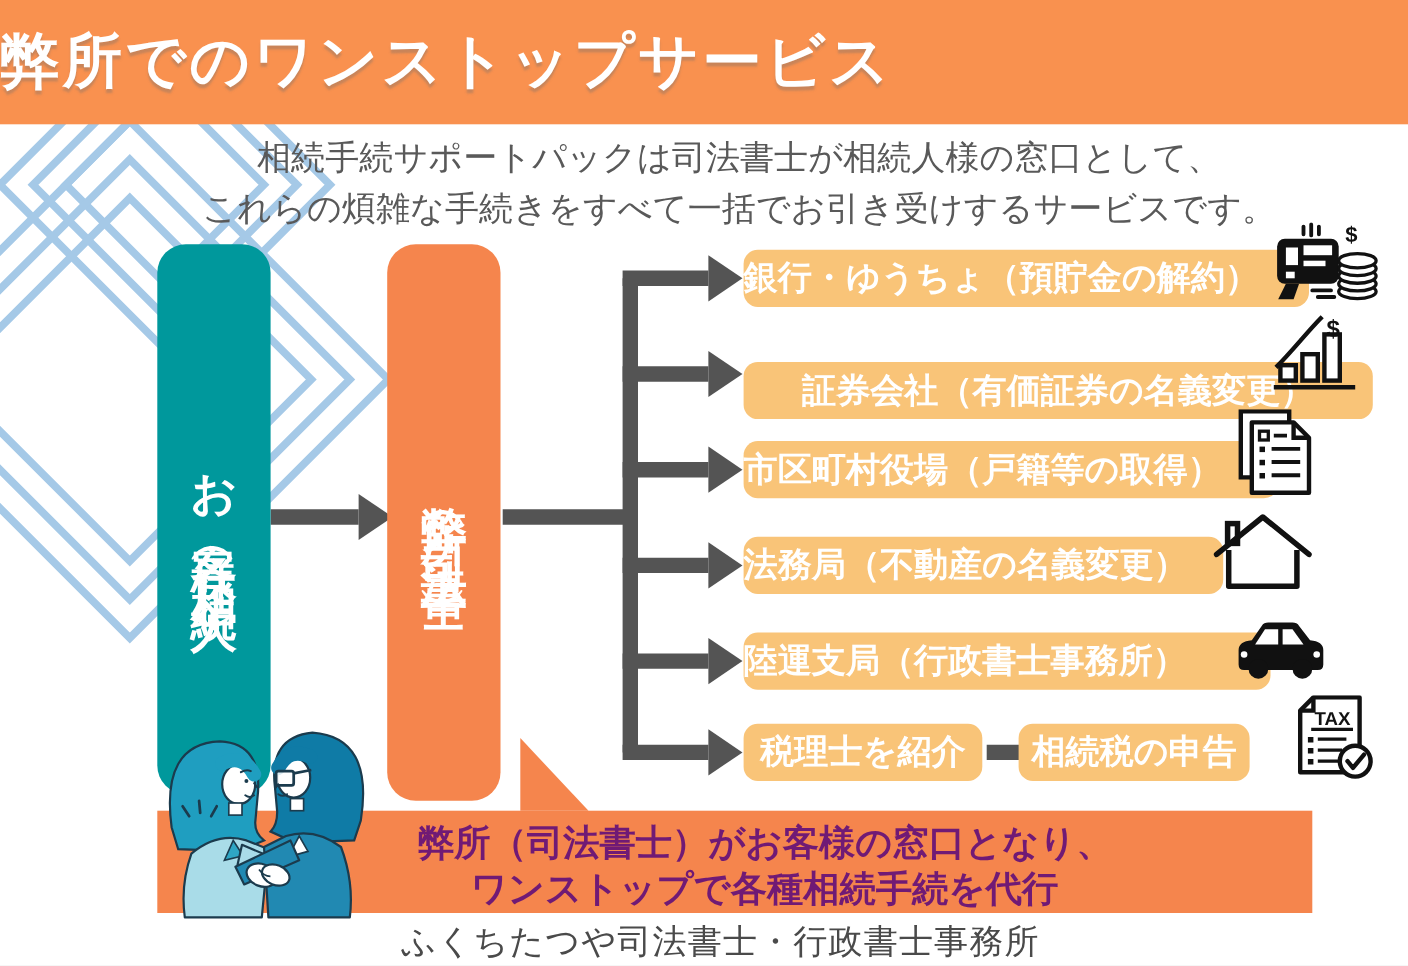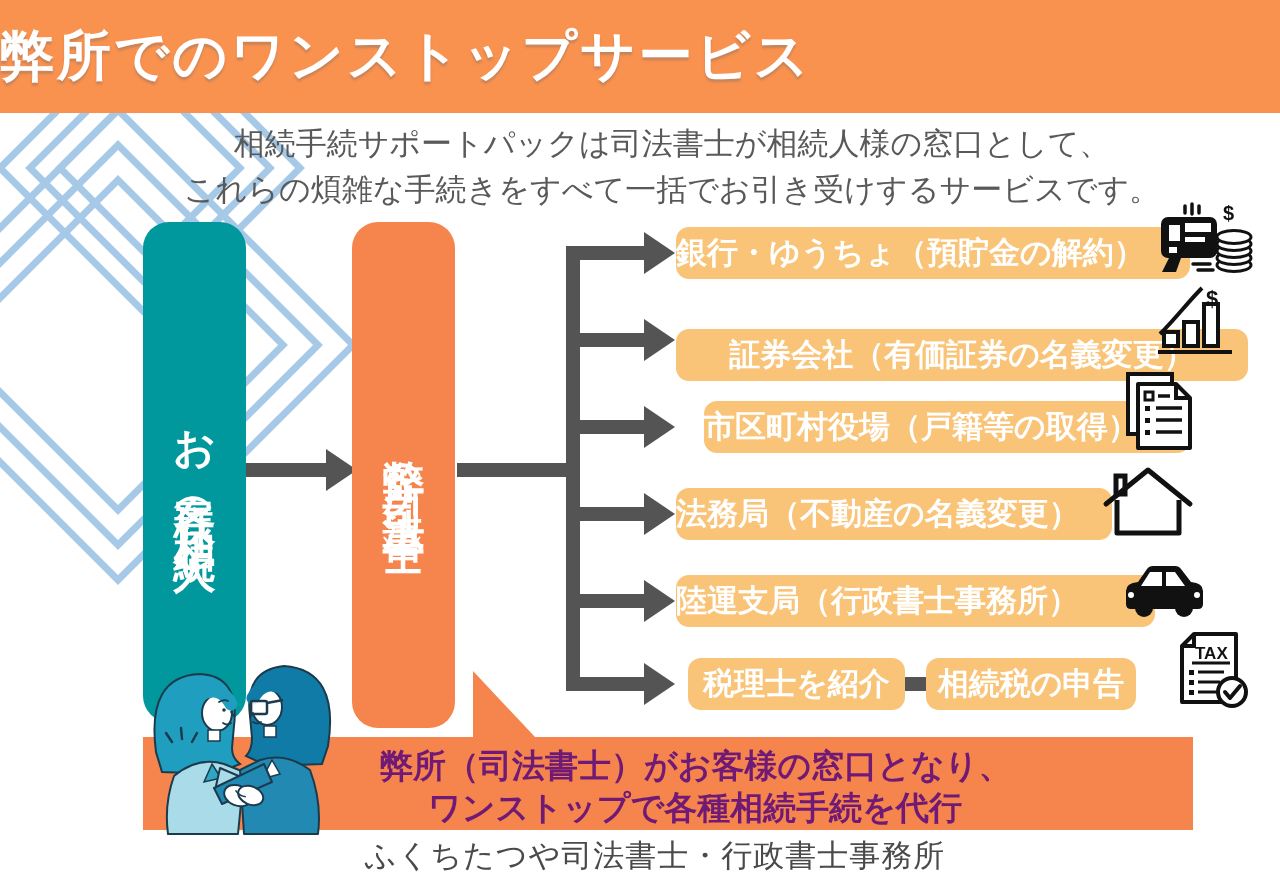--- a/index.html
+++ b/index.html
@@ -46,24 +46,24 @@
     background:var(--item-box,#F9C478); z-index:2;
     display:flex; align-items:center;
   }
   .dest span {
     color:#fff; font-size:31px; font-weight:bold; white-space:nowrap;
   }
   .dest.centered { justify-content:center; }
   .dest.centered span { padding-left:0; }
   .r1 { top:227px; width:514px; }
   .r2 { top:329px; width:572px;justify-content:center; }
-  .r3 { top:401px; width:486px;margin-left:28px; }
+  .r3 { top:401px; width:486px; }
   .r4 { top:488px; width:436px; }
   .r5 { top:575px; width:479px; }
-  .r6a { top:658px; width:217px;margin-left:12px; }
+  .r6a { top:658px; width:217px; }
   .r6b { top:658px; left:926px; width:210px; }
   
   .icon { position:absolute; z-index:3; }
   .icon text { font-family:"Liberation Sans","DejaVu Sans",sans-serif; font-weight:bold; }
   
   .bottom-banner {
     position:absolute; left:143px; top:737px; width:1050px; height:93px;
     background:var(--banner-bg,#F5854D); z-index:1;
   }
   .banner-tail {

